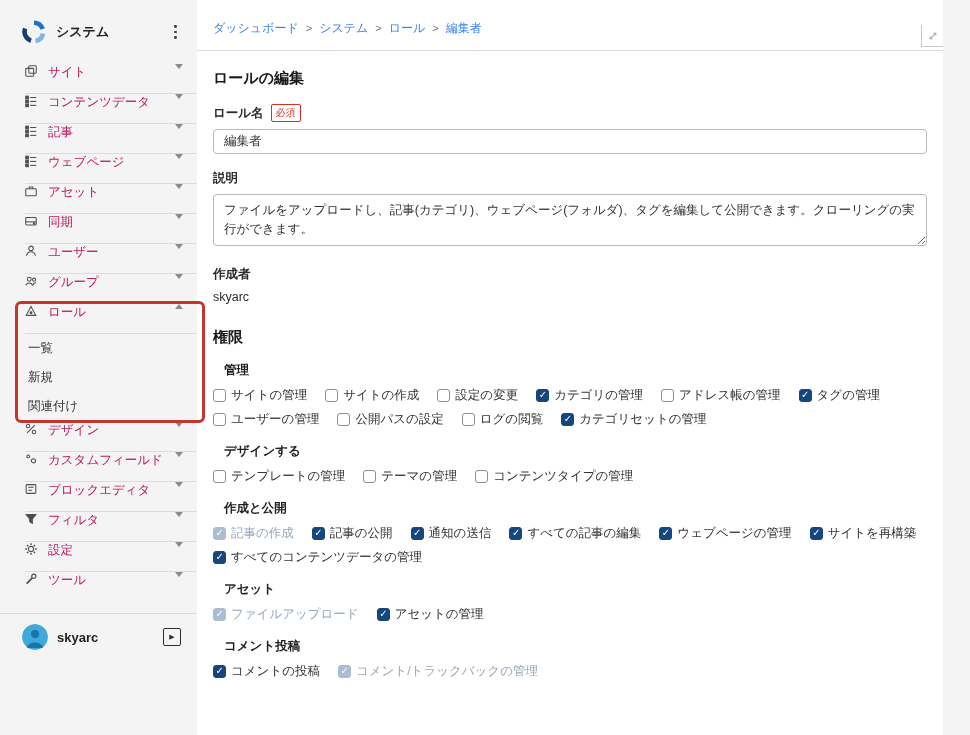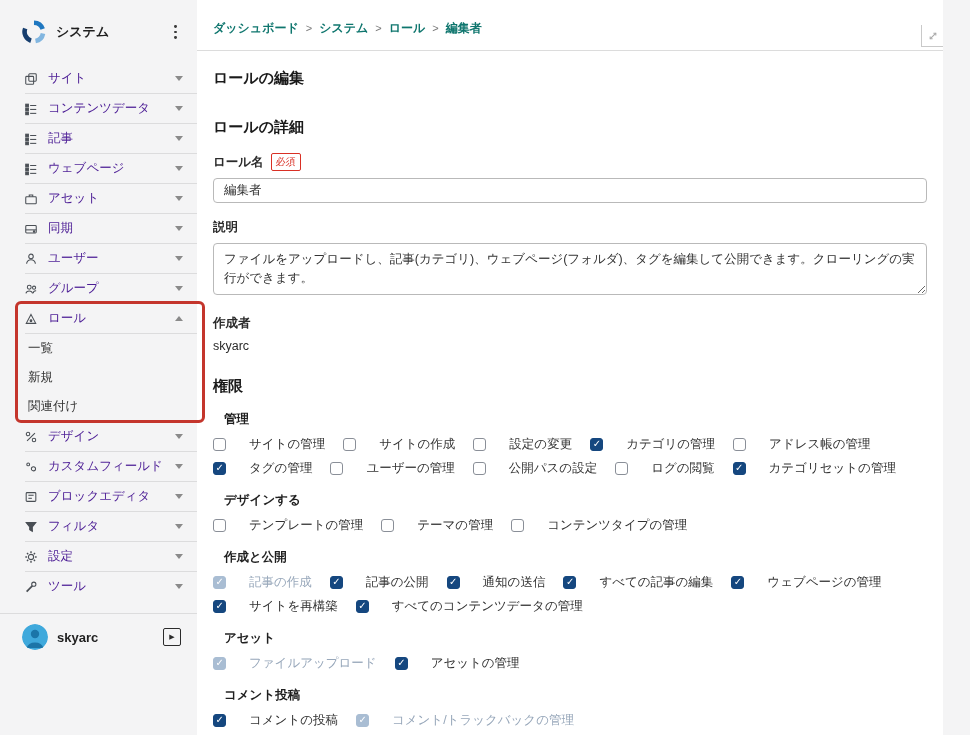--- a/index.html
+++ b/index.html
@@ -7,57 +7,57 @@
   body { font-family:"Liberation Sans","DejaVu Sans",sans-serif; background:#f4f4f5; color:#2b2b2b; position:relative; }
 
   
   .sidebar { position:absolute; left:0; top:0; width:197px; height:735px; background:#f4f4f5; }
   .side-header { display:flex; align-items:center; height:64px; padding:0 14px 0 22px; }
   .logo { width:24px; height:24px; flex:0 0 auto; }
   .side-title { font-size:13px; font-weight:bold; margin-left:10px; flex:1; color:#1f1f1f; }
   .kebab { display:flex; flex-direction:column; gap:2.5px; padding:4px 6px; cursor:pointer; }
   .kebab i { width:2.8px; height:2.8px; border-radius:50%; background:#3a3a3a; display:block; }
 
-  .side-item { display:flex; align-items:center; height:29px; padding:0 14px 0 24px; font-size:12.5px; color:#4c1d95; cursor:pointer; }
+  .side-item { display:flex; height:29px; padding:0 14px 0 24px; font-size:12.5px; color:#be185d; cursor:pointer; }
   .side-item .ic { width:14px; height:14px; margin-right:10px; flex:0 0 auto; display:flex; align-items:center; }
   .side-item .lbl { flex:1; }
   .divider { height:1px; background:#dcdcdd; margin-left:25px; }
   .chev { width:0; height:0; border-left:4px solid transparent; border-right:4px solid transparent; border-top:5px solid #8a8a8a; }
   .chev.up { border-top:none; border-bottom:5px solid #8a8a8a; }
   .sub-item { display:flex; align-items:center; height:29px; padding-left:28px; font-size:12.5px; color:#333; cursor:pointer; }
   .role-group { position:relative; }
   .annot { position:absolute; border:3px solid #c4352c; border-radius:6px; pointer-events:none; z-index:5; }
   .role-annot { left:15px; right:-8px; top:-3px; bottom:-2px; }
 
   .side-user-wrap { margin-top:12px; }
   .side-user { display:flex; align-items:center; padding:10px 16px 0 22px; }
   .avatar { width:26px; height:26px; border-radius:50%; overflow:hidden; flex:0 0 auto; }
   .uname { font-size:13px; font-weight:bold; margin-left:9px; flex:1; color:#1f1f1f; }
   .play-btn { width:18px; height:18px; border:1.6px solid #2b2b2b; border-radius:2px; display:flex; align-items:center; justify-content:center; font-size:7px; color:#2b2b2b; cursor:pointer; }
 
   
   .content { position:absolute; left:197px; top:0; width:746px; height:735px; background:#fff; }
   .crumb-bar { position:relative; padding:20px 40px 13px 16px; border-bottom:1px solid #dcdcdc; font-size:12px; color:#2b2b2b; }
-  .crumb-bar a { color:#0f766e; text-decoration:none;font-weight:bold; }
+  .crumb-bar a { color:#3b82f6; text-decoration:none; }
   .crumb-sep { color:#7a7a7a; margin:0 7px; font-size:11px; }
   .expand-btn { position:absolute; right:0; top:25px; width:22px; height:22px; border-left:1px solid #c9c9c9; border-bottom:1px solid #c9c9c9; display:flex; align-items:center; justify-content:center; cursor:pointer; background:#fff; }
 
   .main { padding:0 16px; }
   .page-title { font-size:15px; font-weight:bold; margin-top:18px; color:#1a1a1a; }
   .sec-h { font-size:15px; font-weight:bold; margin-top:30px; color:#1a1a1a; }
   .fld-label { font-size:12.5px; font-weight:bold; margin:16px 0 7px; display:flex; align-items:center; }
   .req-badge { font-size:10px; font-weight:normal; color:#d93025; border:1px solid #d93025; border-radius:2px; padding:1px 4px; margin-left:7px; background:#fff; }
   .txt-input { width:100%; height:25px; border:1px solid #b9b9b9; border-radius:4px; padding:0 10px; font-size:12.5px; font-family:inherit; color:#333; }
   .txt-area { width:100%; height:52px; border:1px solid #b9b9b9; border-radius:4px; padding:6px 10px; font-size:12.5px; font-family:inherit; color:#333; resize:vertical; line-height:1.5; }
   .plain-val { font-size:12.5px; margin-top:8px; }
 
   .perm-group { margin-top:15px; }
   .pg-label { font-size:12.5px; font-weight:bold; color:#1f1f1f; margin-bottom:8px;margin-left:11px; }
   .pg-items { display:flex; flex-wrap:wrap; column-gap:18px; row-gap:7px; max-width:714px; }
-  .pitem { display:flex; align-items:center; gap:23px; font-size:12.5px; color:#333; cursor:pointer; }
+  .pitem { display:flex; align-items:center; gap:5px; font-size:12.5px; color:#333; cursor:pointer; }
   .pitem.dis { color:#97a7ba; cursor:default; }
   .cb { width:13px; height:13px; border:1px solid #8a8f98; border-radius:3px; background:#fff; position:relative; flex:0 0 auto; }
   .cb.on { background:#15477f; border-color:#15477f; }
   .cb.on::after { content:"✓"; position:absolute; left:1.5px; top:-1.5px; font-size:10px; font-weight:bold; color:#fff; }
   .cb.on.dis { background:#a9bdd3; border-color:#a9bdd3; }
 </style>
 </head>
 <body>
 
 <nav class="sidebar">
@@ -330,21 +330,20 @@
           <path d="M 8.8 5.6 V 3.2 H 6.4"></path>
           <path d="M 3.2 6.4 V 8.8 H 5.6"></path>
         </g>
       </svg>
     </span>
   </div>
 
   <div class="main">
     <h1 class="page-title">ロールの編集</h1>
 
-    <h2 class="sec-h">ロールの詳細</h2>
 
     <div class="fld-label">
       <span>ロール名</span>
       <span class="req-badge">必須</span>
     </div>
     <input class="txt-input" type="text" value="編集者" style="">
 
     <div class="fld-label">説明</div>
     <textarea class="txt-area" style="">ファイルをアップロードし、記事(カテゴリ)、ウェブページ(フォルダ)、タグを編集して公開できます。クローリングの実行ができます。</textarea>
 

